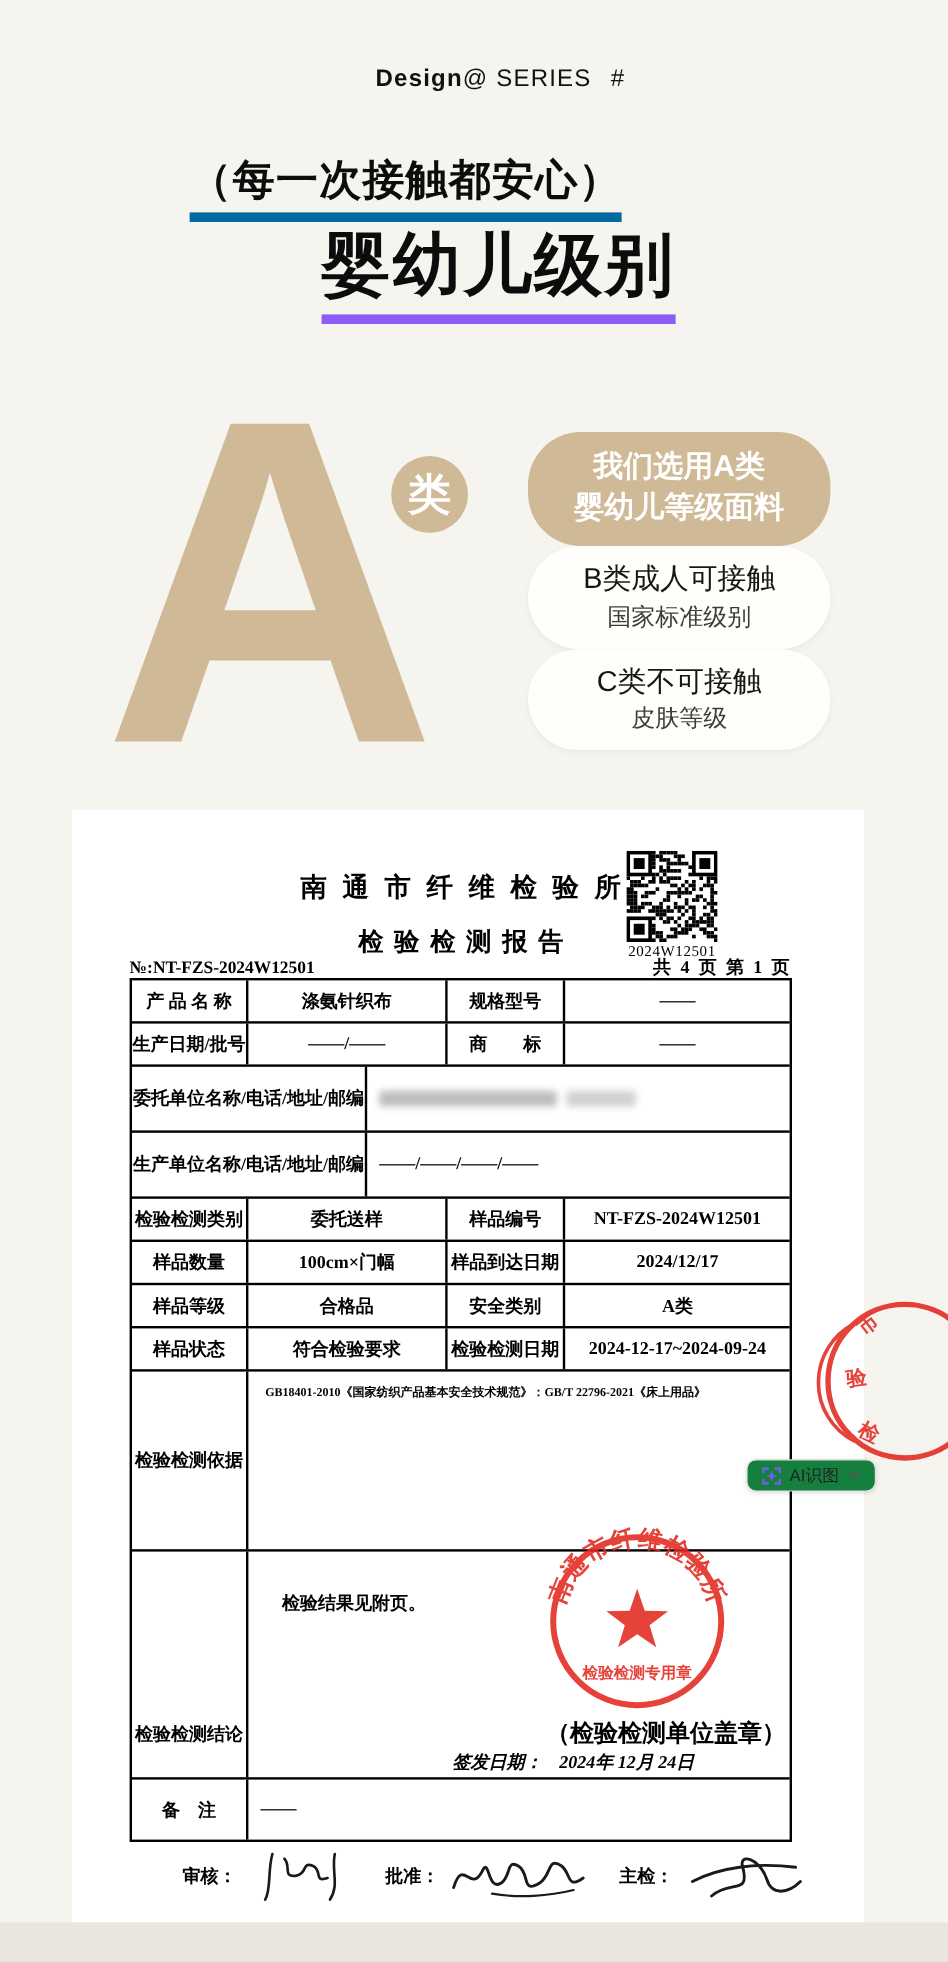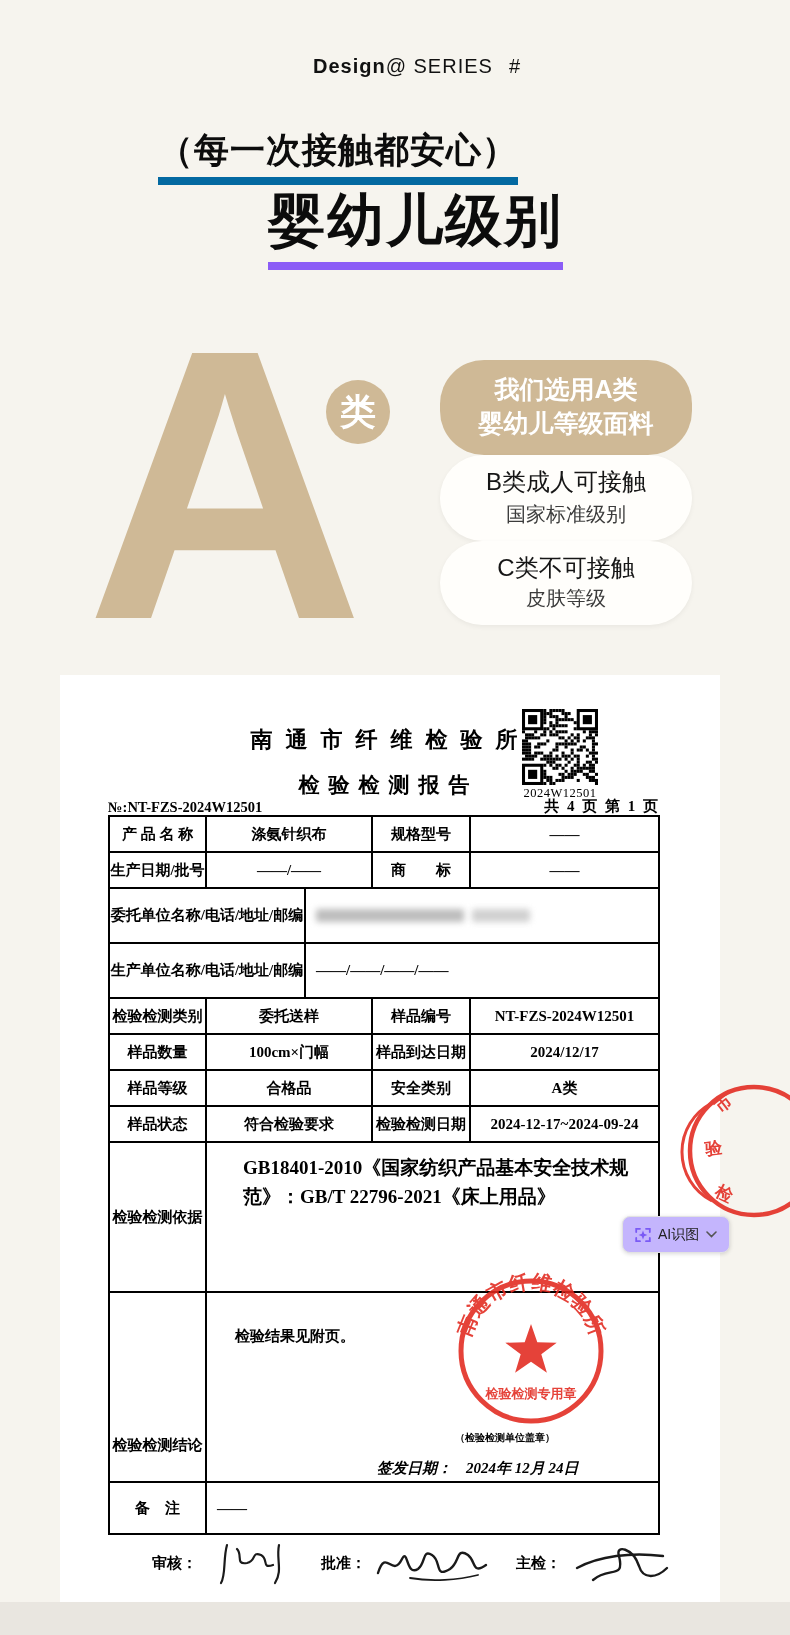--- a/index.html
+++ b/index.html
@@ -56,41 +56,41 @@
   .cell:last-child { border-right:none; }
   .w1 { width:97px; } .w2 { width:166px; } .w3 { width:98px; } .w4 { flex:1; }
   .wlab { width:196px; } .wval { flex:1; justify-content:flex-start; padding-left:10px; }
   .h36 { height:36px; } .h55 { height:55px; } .h150 { height:150px; } .h190 { height:190px; } .h50 { height:50px; }
 
   .blur-wrap { display:flex; gap:8px; align-items:center; }
   .blur-chip { background:#bdbdbd; height:13px; border-radius:2px; filter:blur(3px); }
   .blur-chip.c1 { width:148px; } .blur-chip.c2 { width:58px; opacity:.7; }
 
   .basis-cell { align-items:flex-start; justify-content:flex-start; text-align:left;
-                padding:10px 14px; font-size:19px; line-height:1.55; font-weight:600;margin-left:22px; }
+                padding:10px 14px; font-size:10px; line-height:1.55; font-weight:600; }
   .concl-label { align-items:flex-end; padding-bottom:26px; }
   .concl-cell { position:relative; display:block; border-right:none; flex:1; overflow:visible; }
   .concl-text { position:absolute; left:28px; top:34px; font-size:15px; font-weight:600; }
-  .seal-note { position:absolute; left:248px; top:138px; font-size:10px; font-weight:600; }
+  .seal-note { position:absolute; left:248px; top:138px; font-size:20px; font-weight:600; }
   .issue-line { position:absolute; left:170px; top:166px; font-size:15px; font-weight:bold;font-style:italic; }
   .issue-line .gap { display:inline-block; width:14px; }
   .stamp-svg { position:absolute; left:244px; top:-24px; width:160px; height:160px; opacity:.88; }
 
   .sign-row { position:absolute; left:48px; top:864px; width:560px; display:flex;
               align-items:center; padding-left:44px; gap:26px; }
   .sign-item { display:flex; align-items:center; gap:6px; }
   .sign-item .s-label { font-size:15px; font-weight:bold; white-space:nowrap; }
   .sign-item svg { display:block; }
 
   .edge-stamp { position:absolute; left:582px; top:400px; width:110px; height:155px;
                 opacity:.88; overflow:visible; }
 
   
-  .ai-btn { position:absolute; left:622px; top:1216px; height:37px; display:flex; align-items:center;
-            gap:7px; padding:12px 12px; background:#c4b5fd; border:1px solid #e2e2e2; border-radius:8px;
+  .ai-btn { position:absolute; left:622px; top:1216px; height:27px; display:flex; align-items:center;
+            gap:7px; padding:12px 12px; background:#15803d; border:1px solid #e2e2e2; border-radius:8px;
             box-shadow:0 1px 4px rgba(0,0,0,.15); cursor:pointer; }
   .ai-btn .ai-label { font-size:14px; color:#222; }
   .footer-band { position:absolute; left:0; top:1602px; width:100%; height:33px; background:#e9e6e0; }
 </style>
 </head>
 <body>
 
 <div class="page">
 
   <div class="brand-bar">

